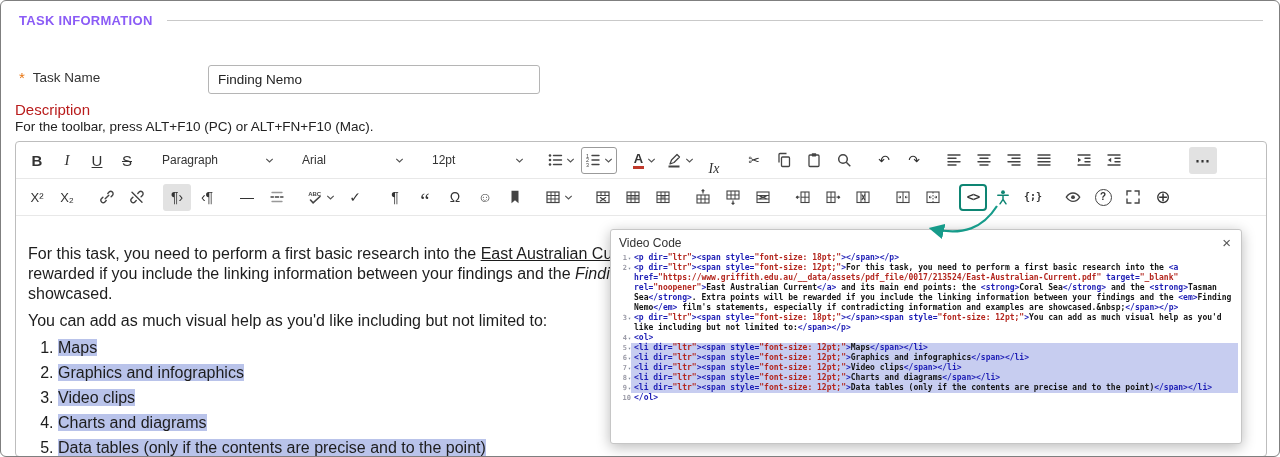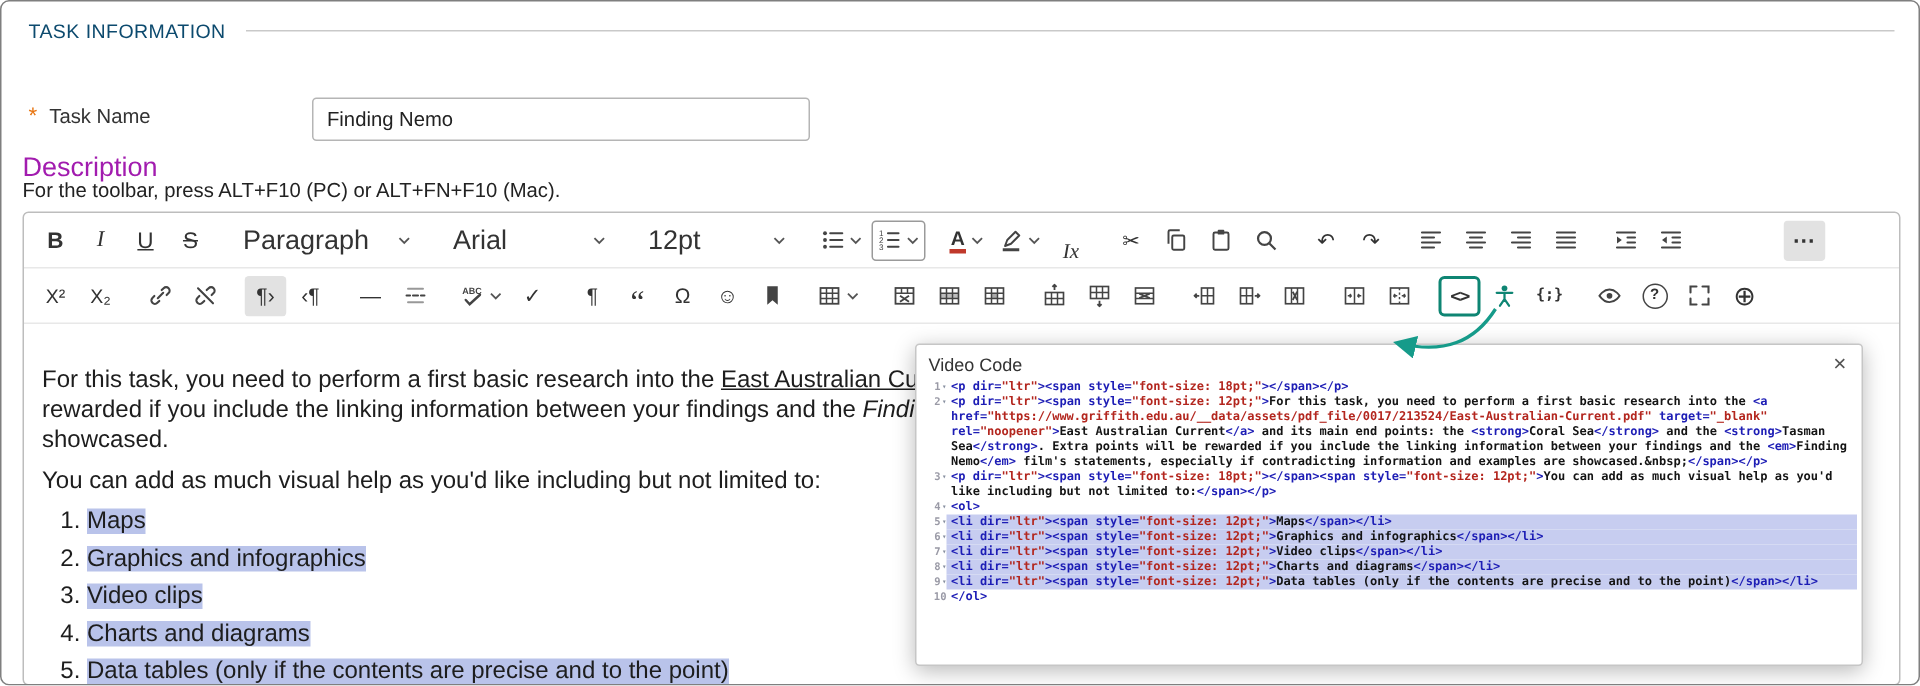--- a/index.html
+++ b/index.html
@@ -1,46 +1,46 @@
 <!DOCTYPE html>
 <html><head>
 <meta charset="utf-8">
 <style>
   html,body{margin:0;padding:0;background:#fff;}
   .screen{position:relative;width:1278px;height:455px;border:1px solid #7f7f7f;border-radius:6px;
     overflow:hidden;background:#fff;font-family:"Liberation Sans",sans-serif;color:#222;}
   
   .section-header{position:absolute;left:18px;top:12px;right:16px;display:flex;align-items:center;}
-  .section-header h2{font-size:13px;margin:0;font-weight:normal;color:#0c4a6e;letter-spacing:.3px;}
+  .section-header h2{font-size:13px;margin:0;font-weight:bold;color:#8b5cf6;letter-spacing:.3px;}
   .rule{flex:1;height:1px;background:#c9c9c9;margin-left:14px;}
   
   .field-row{position:absolute;left:18px;top:69px;display:flex;align-items:center;}
   .req{color:#e87511;font-size:15px;margin-right:8px;line-height:1;}
   .flabel{font-size:13.5px;color:#333;}
   .task-input{position:absolute;left:207px;top:64px;width:332px;height:29px;box-sizing:border-box;
     border:1px solid #b5b5b5;border-radius:3px;padding:0 9px;font-size:13.5px;color:#222;
     font-family:"Liberation Sans",sans-serif;background:#fff;}
-  .desc-label{position:absolute;left:14px;top:100px;font-size:18px;color:#a21caf;}
+  .desc-label{position:absolute;left:14px;top:100px;font-size:15px;color:#b91c1c;}
   .hint{position:absolute;left:14px;top:118px;font-size:13.5px;color:#222;}
   
   .editor{position:absolute;left:14px;top:140px;width:1252px;height:316px;border:1px solid #bdbdbd;
     border-radius:4px;background:#fff;overflow:hidden;box-sizing:border-box;}
   .tb{display:flex;align-items:center;padding:4px 7px;border-bottom:1px solid #e8e8e8;height:37px;
     box-sizing:border-box;gap:2px;}
   .tbtn{display:inline-flex;align-items:center;justify-content:center;height:27px;min-width:28px;
     padding:0 3px;background:transparent;border:1px solid transparent;border-radius:3px;color:#333;
     font-family:"Liberation Sans",sans-serif;font-size:14px;cursor:pointer;flex:0 0 auto;}
   .tbtn .glyph{display:inline-flex;align-items:center;justify-content:center;line-height:1;}
   .tbtn.active{background:#e2e2e2;}
   .tbtn.outlined{border-color:#9a9a9a;background:#fff;}
   .tbtn.codehl{border:2px solid #0e8573;border-radius:4px;}
   .tbtn.more{margin-left:auto;margin-right:42px;background:#e2e2e2;}
   .gap{margin-right:10px;}
   .tsel{display:inline-flex;align-items:center;justify-content:space-between;height:27px;
-    padding:0 7px 0 9px;font-size:18px;color:#333;cursor:pointer;border-radius:3px;flex:0 0 auto;}
+    padding:0 7px 0 9px;font-size:12px;color:#333;cursor:pointer;border-radius:3px;flex:0 0 auto;}
   .chev{margin-left:3px;flex:0 0 auto;}
   .svgi{color:#444;display:block;}
   .gb{font-weight:bold;font-size:15px;}
   .gi{font-style:italic;font-family:"Liberation Serif",serif;font-size:15px;}
   .gu{text-decoration:underline;font-size:15px;}
   .gs{text-decoration:line-through;font-size:15px;}
   .colA{flex-direction:column;font-weight:600;font-size:13px;}
   .colA::after{content:"";width:11px;height:3px;background:#c0392b;margin-top:1px;display:block;}
   .gclear{font-style:italic;font-family:"Liberation Serif",serif;font-size:14px;margin-top:17px;}
   .gmore{font-weight:bold;letter-spacing:1px;font-size:15px;}

